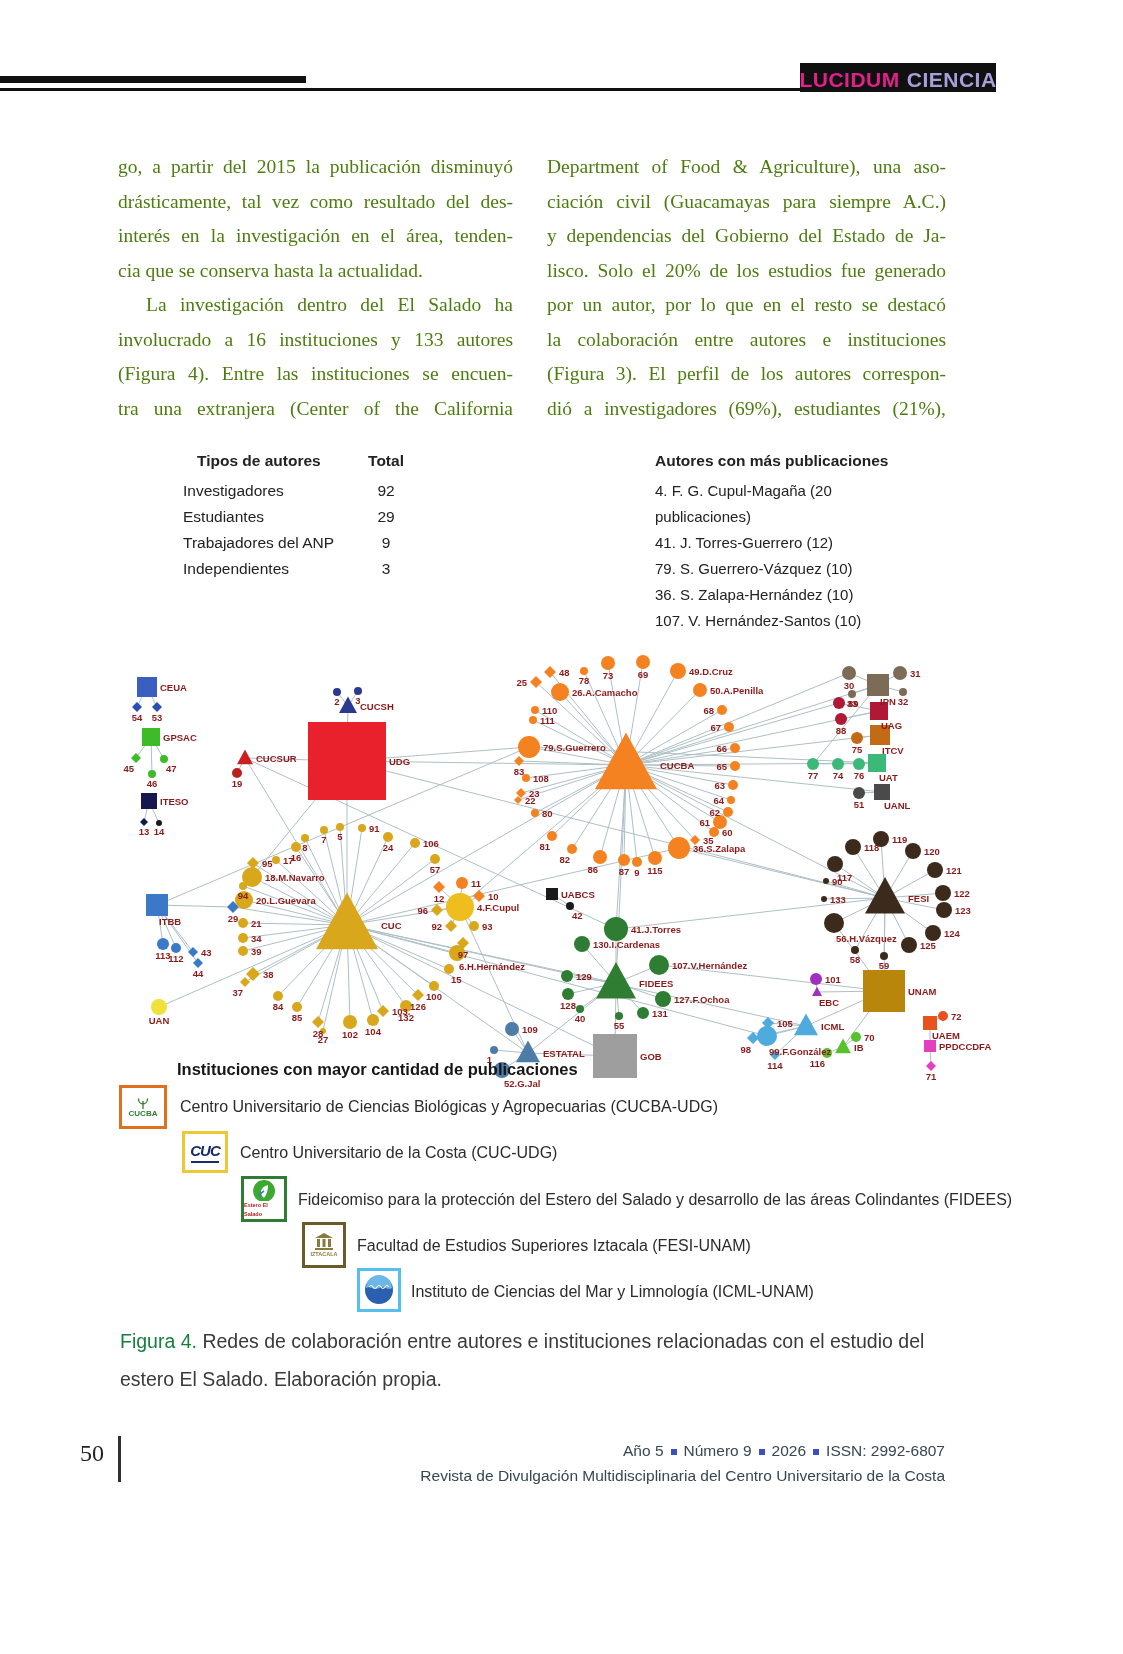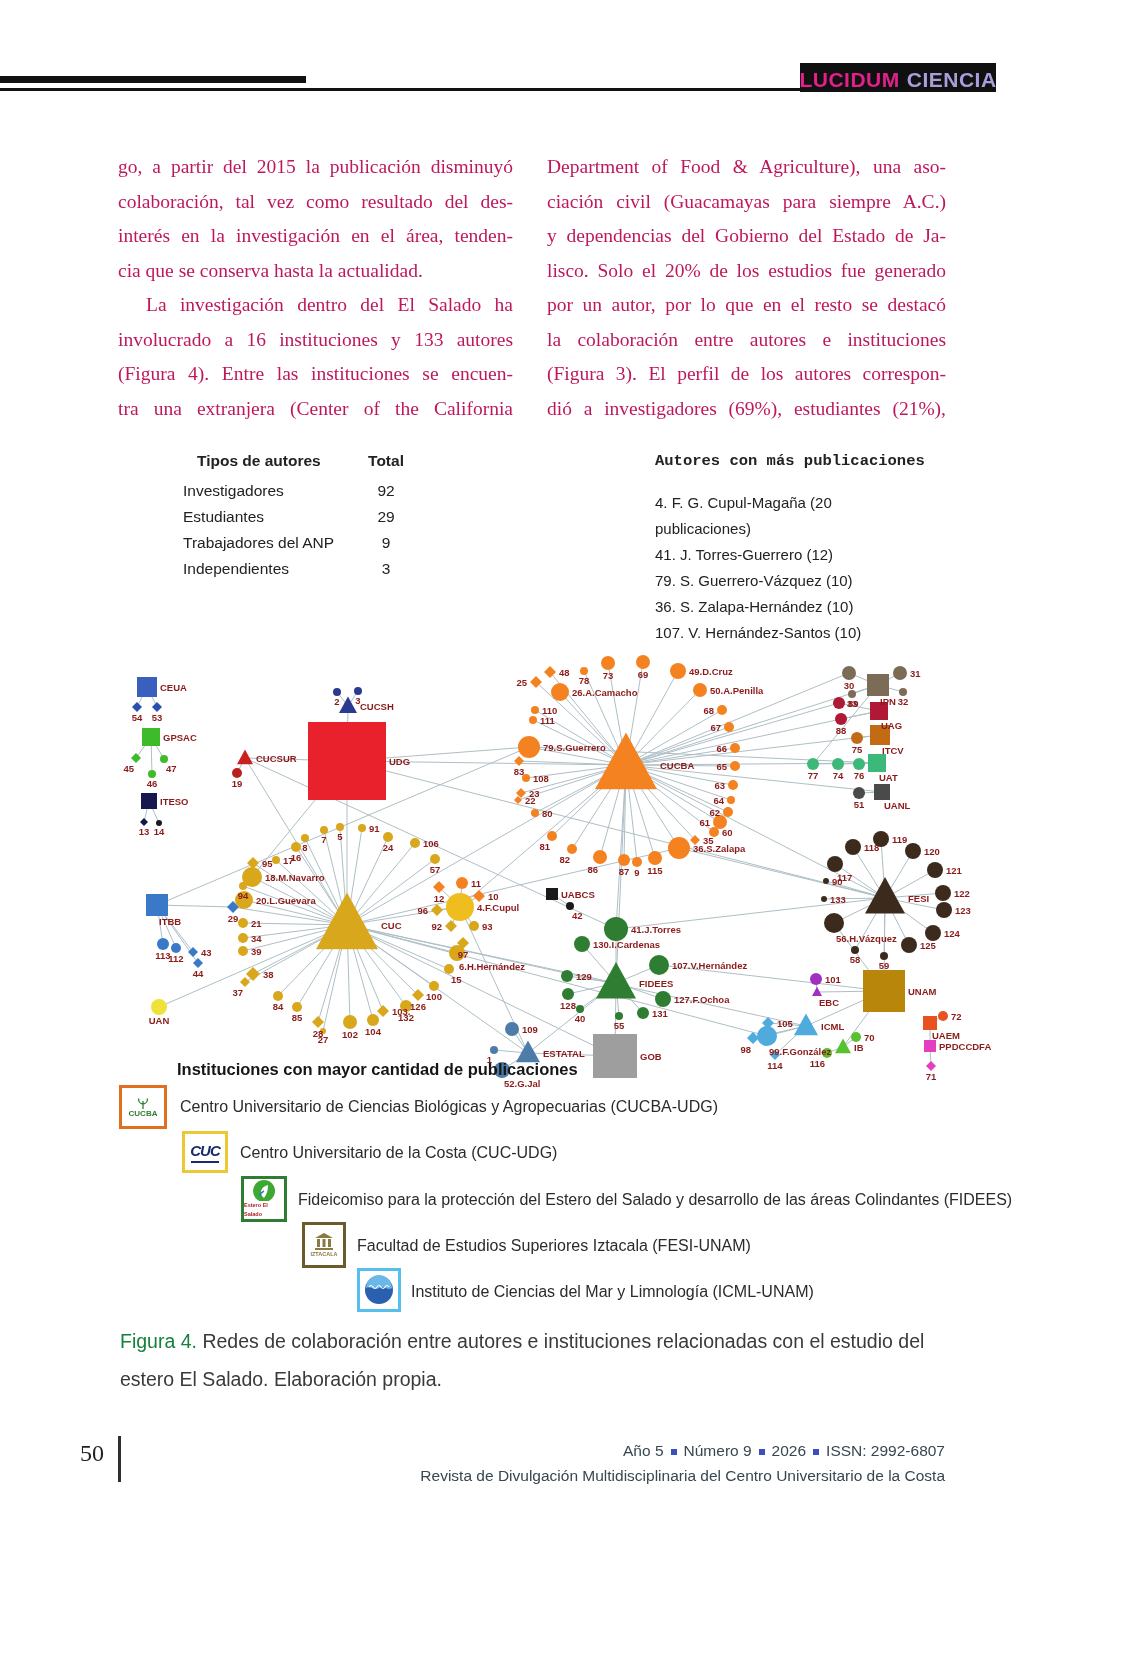--- a/index.html
+++ b/index.html
@@ -7,34 +7,34 @@
         font-family:"Liberation Sans",sans-serif;}
   
   .rule-thick{position:absolute;left:0;top:76px;width:306px;height:7px;background:#111;}
   .rule-thin{position:absolute;left:0;top:88px;width:801px;height:3px;background:#111;}
   .logo-box{position:absolute;left:800px;top:63px;width:196px;height:29px;background:#101010;
             display:flex;align-items:flex-end;justify-content:center;gap:7px;}
   .logo-1{font:bold 21px "Liberation Sans",sans-serif;color:#E0218A;letter-spacing:.5px;}
   .logo-2{font:bold 21px "Liberation Sans",sans-serif;color:#A79FD9;letter-spacing:.5px;}
   
   .col{position:absolute;top:150px;font-family:"Liberation Serif",serif;font-size:19.5px;
-       color:#be185d;line-height:34.5px;}
+       color:#4d7c0f;line-height:34.5px;}
   .col-left{left:118px;width:395px;}
   .col-right{left:547px;width:399px;}
   .tline{text-align:justify;text-align-last:justify;white-space:normal;}
   .tline.last{text-align-last:left;}
   .tline.indent{text-indent:28px;}
   
   .authors-table{position:absolute;left:183px;top:452px;width:226px;font-size:15.5px;color:#222;}
   .at-header{display:flex;justify-content:space-between;font-weight:bold;margin-bottom:8px;margin-left:14px;}
   .at-row{display:flex;justify-content:space-between;line-height:26px;}
   .at-total-cell{width:46px;text-align:center;}
   
   .top-authors{position:absolute;left:655px;top:452px;width:270px;font-size:15px;color:#222;}
-  .ta-title{font-weight:bold;font-size:15.5px;margin-bottom:20px;font-family:Liberation Mono, monospace;}
+  .ta-title{font-weight:bold;font-size:15.5px;margin-bottom:8px;}
   .ta-item{line-height:26px;}
   
   #network{position:absolute;left:110px;top:616px;width:850px;height:470px;overflow:visible;}
   
   .legend-title{position:absolute;left:177px;top:1060px;font-weight:bold;font-size:16.5px;color:#161616;}
   .logo-tile{position:absolute;background:#fff;display:flex;flex-direction:column;
              align-items:center;justify-content:center;box-sizing:border-box;}
   .legend-text{position:absolute;font-size:16px;color:#2b2b2b;white-space:nowrap;}
   .tiny{font-size:8px;font-weight:bold;line-height:9px;}
   
@@ -56,21 +56,21 @@
 
   <div class="rule-thick"></div>
   <div class="rule-thin"></div>
   <div class="logo-box">
     <span class="logo-1">LUCIDUM</span>
     <span class="logo-2">CIENCIA</span>
   </div>
 
   <div class="col col-left" id="col-left">
       <div class="tline">go, a partir del 2015 la publicación disminuyó</div>
-      <div class="tline">colaboración, tal vez como resultado del des-</div>
+      <div class="tline">drásticamente, tal vez como resultado del des-</div>
       <div class="tline">interés en la investigación en el área, tenden-</div>
       <div class="tline last">cia que se conserva hasta la actualidad.</div>
       <div class="tline indent">La investigación dentro del El Salado ha</div>
       <div class="tline">involucrado a 16 instituciones y 133 autores</div>
       <div class="tline">(Figura 4). Entre las instituciones se encuen-</div>
       <div class="tline">tra una extranjera (Center of the California</div>
     </div>
   <div class="col col-right" id="col-right">
       <div class="tline">Department of Food &amp; Agriculture), una aso-</div>
       <div class="tline">ciación civil (Guacamayas para siempre A.C.)</div>

